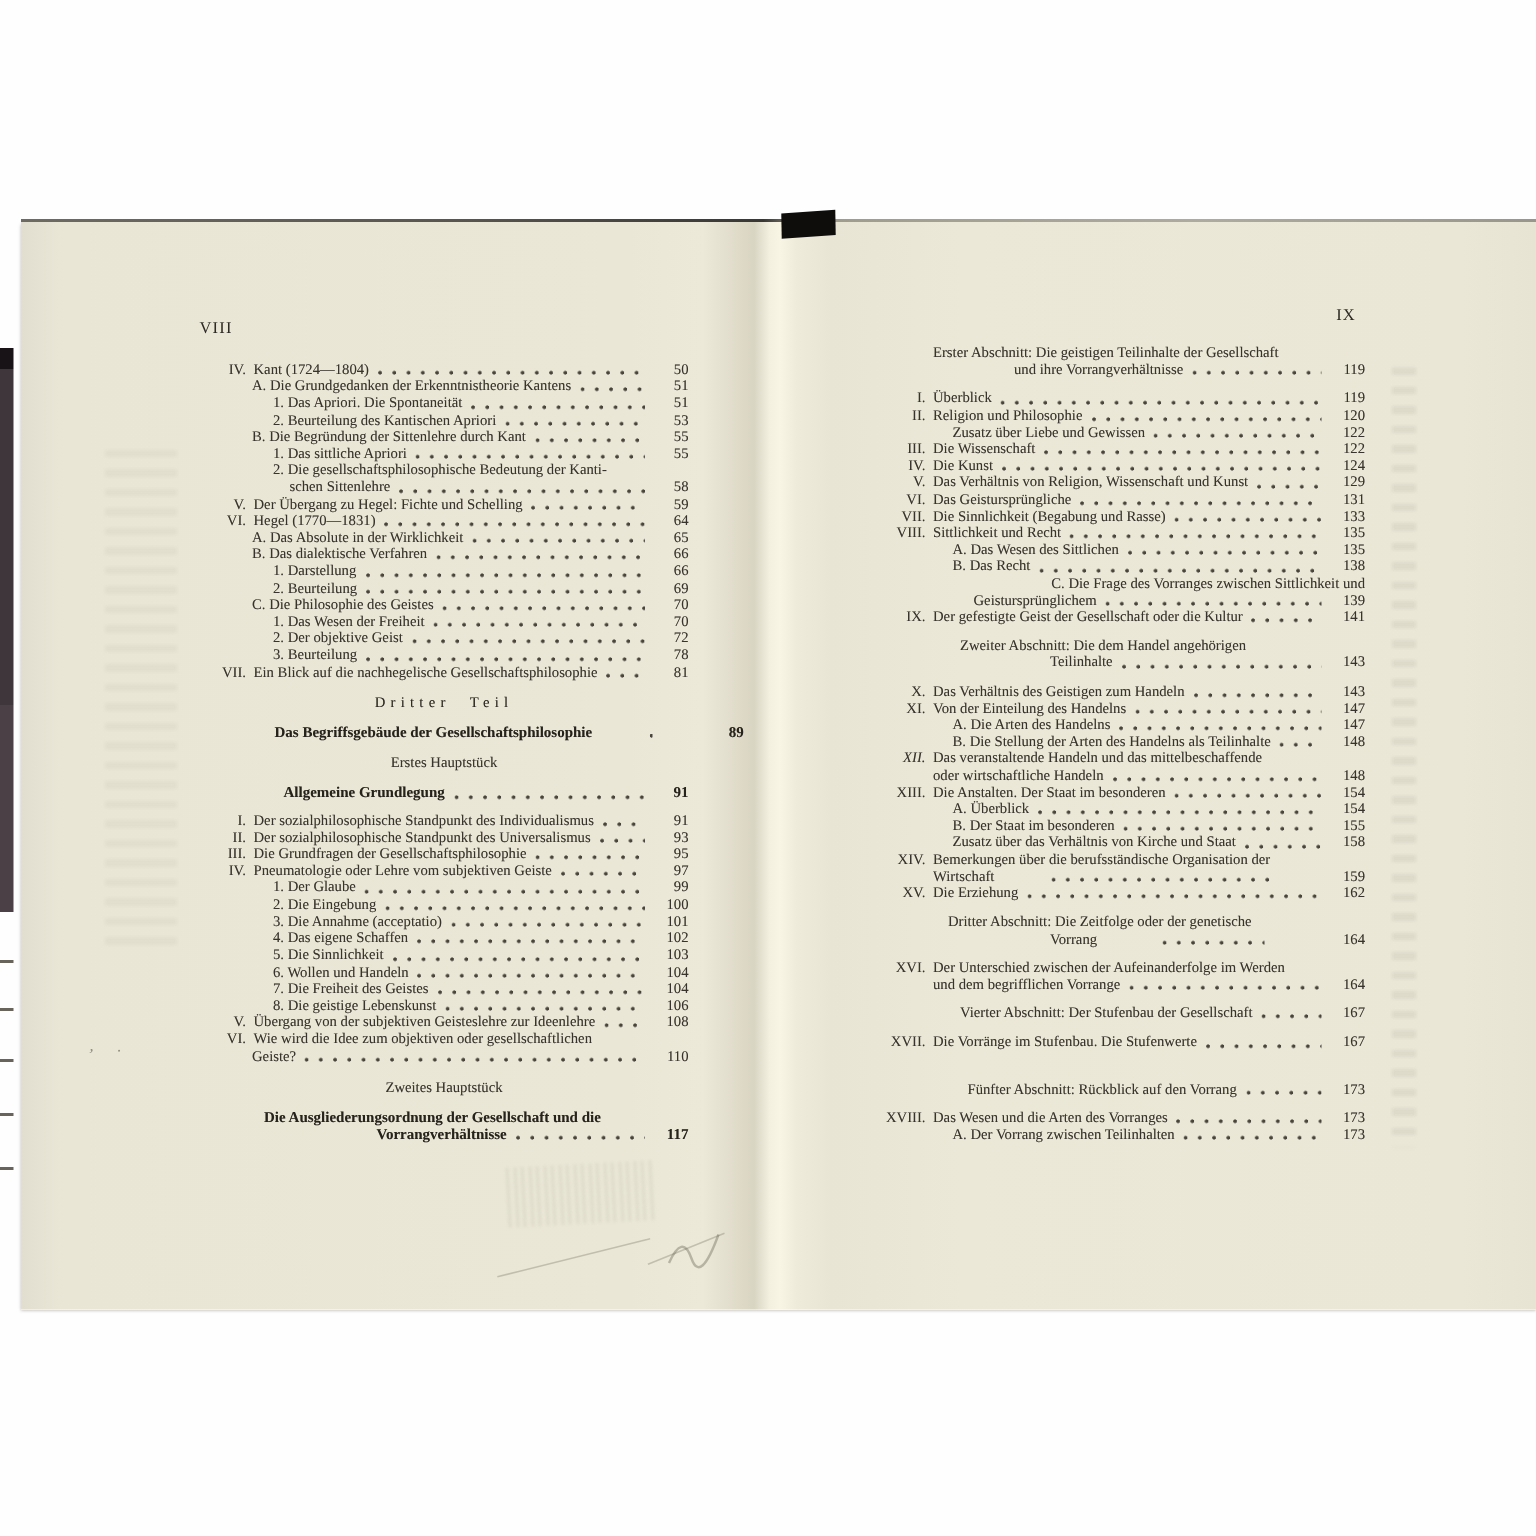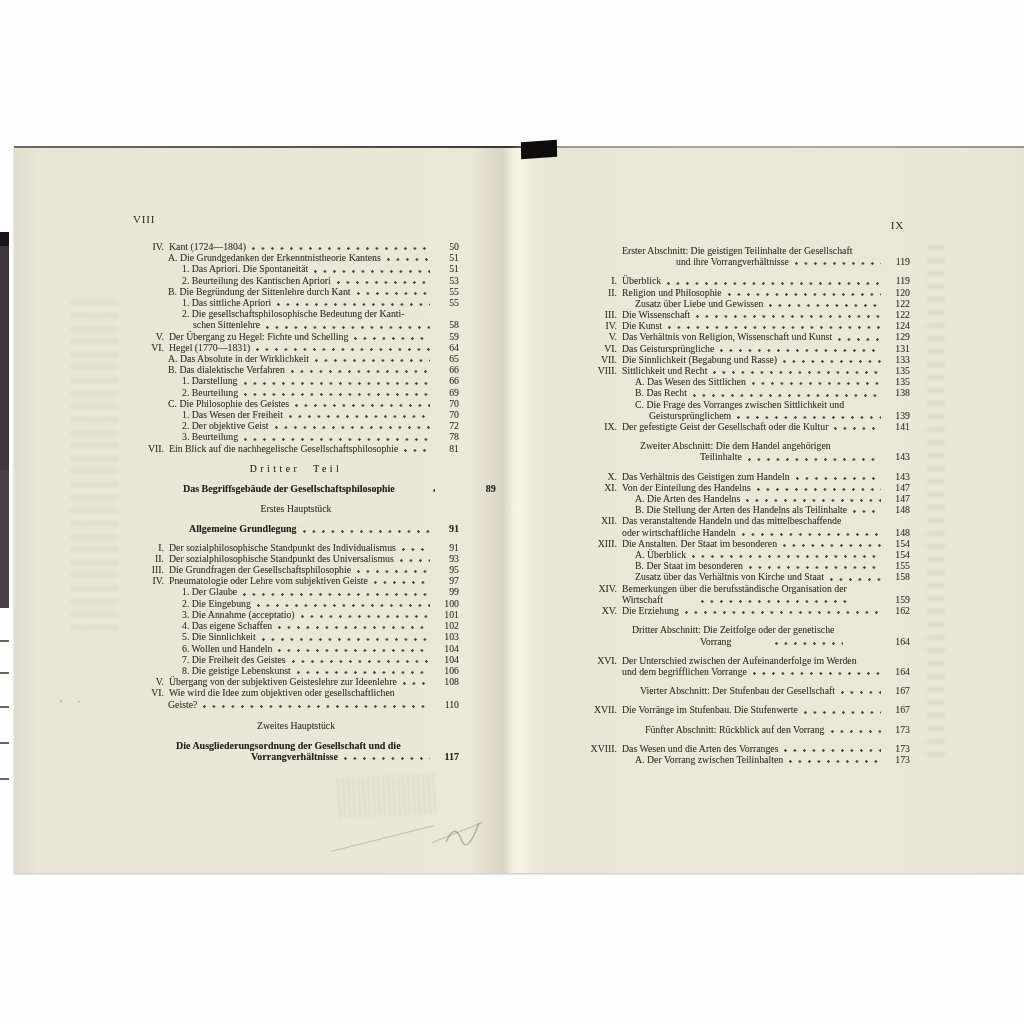--- a/index.html
+++ b/index.html
@@ -44,21 +44,21 @@
   .strip-dark-b{position:absolute;left:0;top:246px;width:9px;height:224px;background:#3f363c;}
   .strip-dark-c{position:absolute;left:0;top:470px;width:9px;height:138px;background:#4a4046;}
   .strip-tick{position:absolute;left:0;width:9px;height:2px;background:#68645b;}
 
   
   .page-col{position:absolute;color:#38332c;font-size:9.8px;}
   .page-col .hdr{
     font-size:11px;letter-spacing:.8px;color:#2e2a24;
   }
   .left-col{left:133px;top:213px;width:326px;}
-  .right-col{left:565px;top:219px;width:345px;}
+  .right-col{left:565px;top:204px;width:345px;}
   .right-col .hdr{text-align:right;padding-right:6px;}
   .left-col .toc-body{margin-top:16px;}
   .right-col .toc-body{margin-top:14px;}
 
   .trow{
     display:flex;align-items:baseline;line-height:11.2px;
     white-space:nowrap;
     text-shadow:0 0 .4px rgba(70,60,45,.35);
   }
   .trow.c{justify-content:center;}
@@ -385,21 +385,21 @@
         <div class="trow" style="padding-left: 70px;">
           <span class="txt">A. Das Wesen des Sittlichen</span>
           <span class="dots"></span>
           <span class="pg">135</span>
         </div>
         <div class="trow" style="padding-left: 70px;">
           <span class="txt">B. Das Recht</span>
           <span class="dots"></span>
           <span class="pg">138</span>
         </div>
-        <div class="trow" style="padding-left: 70px;">
+        <div class="trow" style="padding-left: 70px; justify-content: flex-end;">
           <span class="txt">C. Die Frage des Vorranges zwischen Sittlichkeit und</span>
         </div>
         <div class="trow" style="padding-left: 84px;">
           <span class="txt">Geistursprünglichem</span>
           <span class="dots"></span>
           <span class="pg">139</span>
         </div>
         <div class="trow">
           <span class="num" style="width: 52px;">IX.</span>
           <span class="txt">Der gefestigte Geist der Gesellschaft oder die Kultur</span>
@@ -430,21 +430,21 @@
           <span class="txt">A. Die Arten des Handelns</span>
           <span class="dots"></span>
           <span class="pg">147</span>
         </div>
         <div class="trow" style="padding-left: 70px;">
           <span class="txt">B. Die Stellung der Arten des Handelns als Teilinhalte</span>
           <span class="dots"></span>
           <span class="pg">148</span>
         </div>
         <div class="trow">
-          <span class="num" style="width: 52px;">XII.</span>
+          <span class="num" style="width: 52px; font-style: italic;">XII.</span>
           <span class="txt">Das veranstaltende Handeln und das mittelbeschaffende</span>
         </div>
         <div class="trow" style="padding-left: 57px;">
           <span class="txt">oder wirtschaftliche Handeln</span>
           <span class="dots"></span>
           <span class="pg">148</span>
         </div>
         <div class="trow">
           <span class="num" style="width: 52px; font-family: Liberation Serif, serif;">XIII.</span>
           <span class="txt">Die Anstalten. Der Staat im besonderen</span>
@@ -502,21 +502,21 @@
           <span class="txt">Vierter Abschnitt: Der Stufenbau der Gesellschaft</span>
           <span class="dots"></span>
           <span class="pg">167</span>
         </div>
         <div class="trow" style="margin-top: 8px;">
           <span class="num" style="width: 52px;">XVII.</span>
           <span class="txt">Die Vorränge im Stufenbau. Die Stufenwerte</span>
           <span class="dots"></span>
           <span class="pg">167</span>
         </div>
-        <div class="trow" style="margin-top: 8px; padding-left: 80px;">
+        <div class="trow" style="margin-top: 20px; padding-left: 80px;">
           <span class="txt">Fünfter Abschnitt: Rückblick auf den Vorrang</span>
           <span class="dots"></span>
           <span class="pg">173</span>
         </div>
         <div class="trow" style="margin-top: 8px;">
           <span class="num" style="width: 52px;">XVIII.</span>
           <span class="txt">Das Wesen und die Arten des Vorranges</span>
           <span class="dots"></span>
           <span class="pg">173</span>
         </div>

